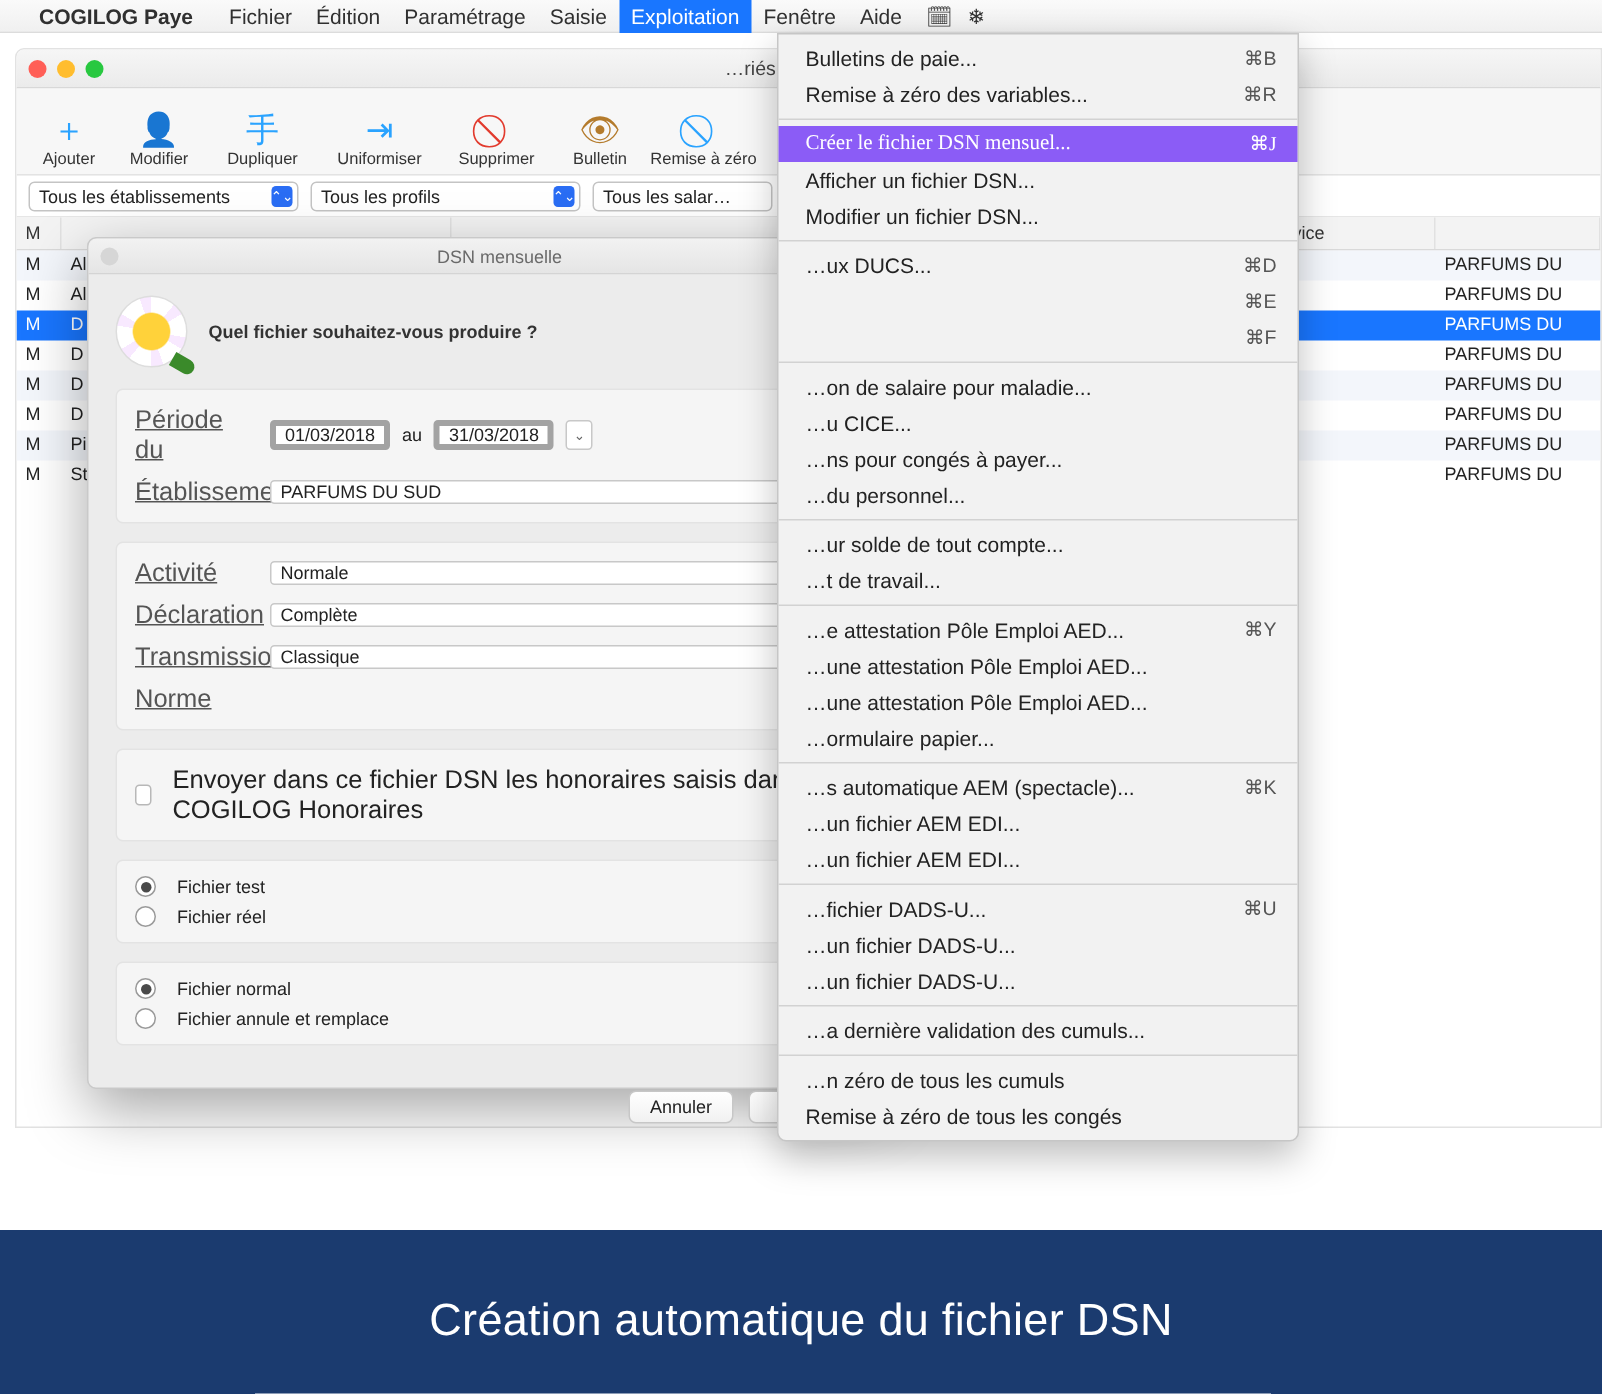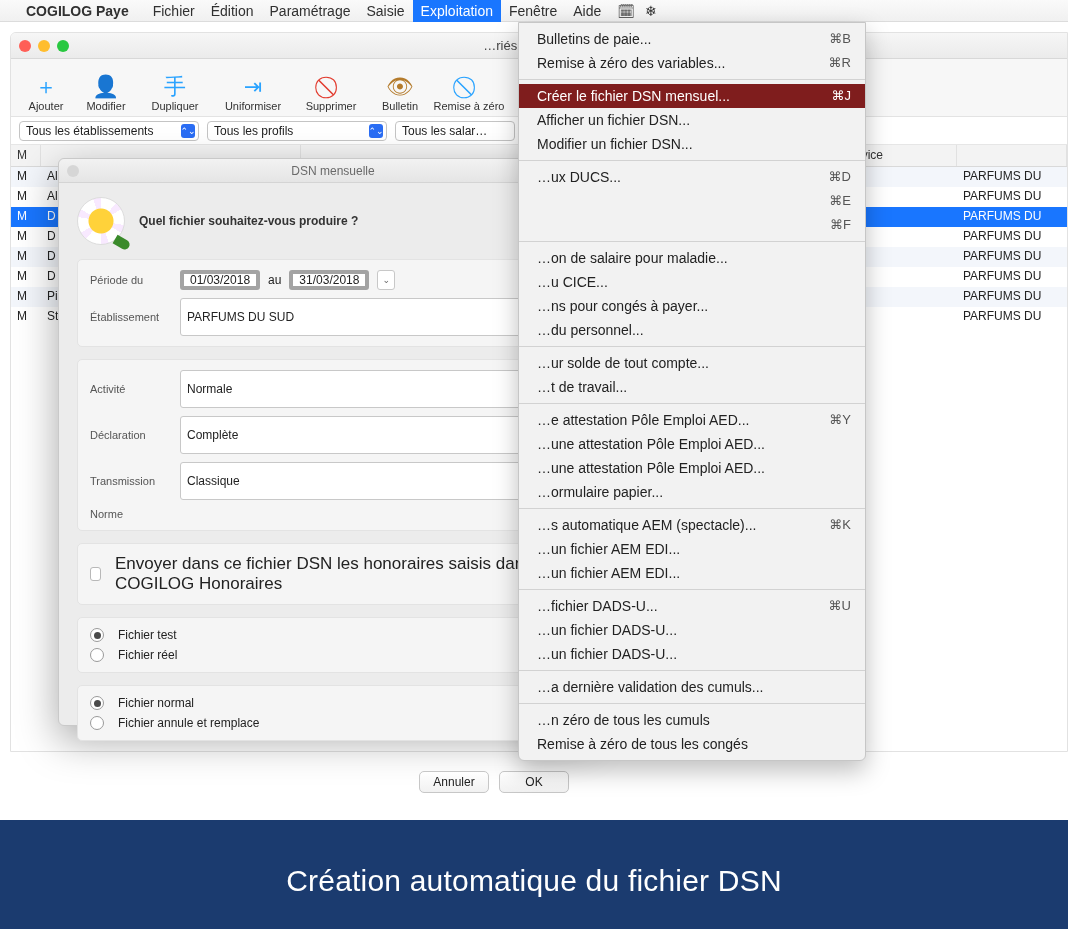--- a/index.html
+++ b/index.html
@@ -10,21 +10,21 @@
   .menubar .apple { font-size: 14px; margin-right: 10px; }
   .menubar .appname { font-weight: 600; margin-right: 10px; padding: 2px 6px; }
   .menubar .mitem { padding: 2px 8px; height: 22px; display: flex; align-items: center; cursor: default; }
   .menubar .mitem.selected { background: #1976ff; color: #fff; }
   .menubar .right-icons { margin-left: 8px; display:flex; gap:10px; }
 
   
   .dropdown { position: absolute; top: 22px; left: 518px; width: 348px; background: #f2f2f2; border: 1px solid #c6c6c6; border-radius: 0 0 6px 6px; box-shadow: 0 10px 25px rgba(0,0,0,.25); z-index: 200; padding: 4px 0; font-size: 14px; }
   .dropdown .grp-sep { height: 1px; background: #d2d2d2; margin: 4px 0; }
   .dropdown .ditem { display: flex; align-items: flex-start; justify-content: space-between; padding: 2px 14px 2px 18px; line-height: 20px; cursor: default; }
-  .dropdown .ditem.selected { background: #7f1d1d; color: #fff; }
+  .dropdown .ditem.selected { background: #8b5cf6; color: #fff; font-family: Liberation Serif, serif; }
   .dropdown .shortcut { font-size: 13px; color: #555; }
   .dropdown .ditem.selected .shortcut { color: #fff; }
 
   
   .mainwin { position: absolute; top: 32px; left: 10px; right: 0; height: 720px; background: #fff; border: 1px solid #e2e2e2; border-radius: 6px 0 0 0; overflow: hidden; }
   .titlebar { height: 26px; background: linear-gradient(#f6f6f6,#ebebeb); border-bottom: 1px solid #d8d8d8; display: flex; align-items: center; padding: 0 8px; }
   .traffic { display: flex; gap: 7px; }
   .traffic span { width: 12px; height: 12px; border-radius: 50%; display:inline-block; }
   .tl-red { background:#ff5f57; } .tl-yel { background:#ffbd2e; } .tl-grn { background:#28c840; }
   .wintitle { flex:1; text-align:center; font-size:13px; color:#444; }
@@ -55,23 +55,23 @@
   .dlg-title { flex:1; text-align:center; font-size:12px; color:#6a6a6a; }
   .dlg-body { padding: 14px 18px 12px 18px; }
   .dlg-head { display:flex; align-items:center; gap:14px; margin-bottom:14px; }
   .flower { width:48px; height:48px; border-radius:50%; background: radial-gradient(circle at 50% 50%, #ffd23a 0 12px, transparent 13px), conic-gradient(#fff 0 40deg,#f8e9ff 40deg 60deg,#fff 60deg 100deg,#f8e9ff 100deg 120deg,#fff 120deg 160deg,#f8e9ff 160deg 180deg,#fff 180deg 220deg,#f8e9ff 220deg 240deg,#fff 240deg 280deg,#f8e9ff 280deg 300deg,#fff 300deg 340deg,#f8e9ff 340deg 360deg); border:1px solid #ddd; position:relative; }
   .flower::after{ content:""; position:absolute; right:-6px; bottom:-4px; width:16px; height:10px; background:#3a8a2a; border-radius:0 10px 10px 0; transform:rotate(30deg); }
   .dlg-q { font-size:12px; font-weight:600; color:#333; }
 
   .panel { background:#f5f5f5; border:1px solid #e3e3e3; border-radius:5px; padding:10px 12px; margin-bottom:12px; }
   .frow { display:flex; align-items:center; gap:8px; margin-bottom:8px; font-size:12px; }
   .frow:last-child{margin-bottom:0;}
-  .flabel { width:82px; color:#555; font-size:11px; }
+  .flabel { width:82px; color:#555; font-size:17px;text-decoration:underline; }
   .tbox { height:20px; background:#fff; border:4px solid #a3a3a3; border-radius:3px; padding:0 6px; font-size:12px; display:flex; align-items:center; }
-  .comb { flex:1; height:38px; background:#fff; border:1px solid #c8c8c8; border-radius:3px; padding:0 18px 0 6px; font-size:12px; display:flex; align-items:center; position:relative; }
+  .comb { flex:1; height:16px; background:#fff; border:1px solid #c8c8c8; border-radius:3px; padding:0 18px 0 6px; font-size:12px; display:flex; align-items:center; position:relative; }
   .comb .cc { position:absolute; right:2px; top:2px; width:14px; height:14px; display:flex; flex-direction:column; align-items:center; justify-content:center; color:#777; font-size:8px; line-height:5px; }
   .stepbtn { width:18px; height:20px; border:1px solid #c8c8c8; border-radius:3px; background:#fff; display:flex;align-items:center;justify-content:center; font-size:9px;color:#666;}
 
   .chk { width:14px;height:14px;border:1px solid #b8b8b8;border-radius:3px;background:#fff; display:inline-block; margin-right:6px; vertical-align:middle;}
   .rad { width:14px;height:14px;border:1px solid #9a9a9a;border-radius:50%;background:#fff; display:inline-flex;align-items:center;justify-content:center; margin-right:6px; vertical-align:middle;}
   .rad.on::after{ content:""; width:7px;height:7px;border-radius:50%;background:#4a4a4a; }
 
   .dlg-buttons { display:flex; justify-content:flex-end; gap:10px; padding: 6px 18px 0 18px; }
   .macbtn { min-width:70px; height:22px; border:1px solid #c7c7c7; border-radius:5px; background:linear-gradient(#fff,#f1f1f1); font-size:12px; display:flex;align-items:center;justify-content:center; }
 

